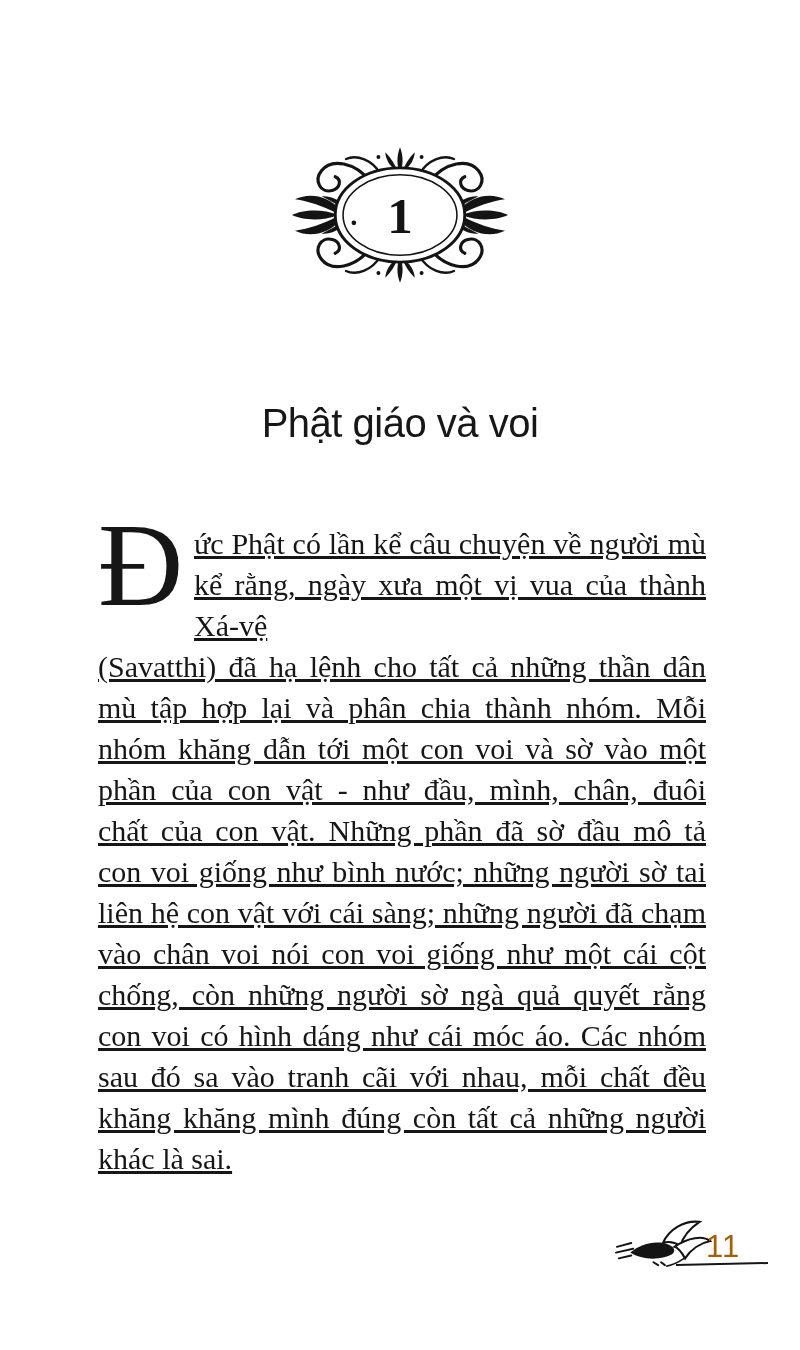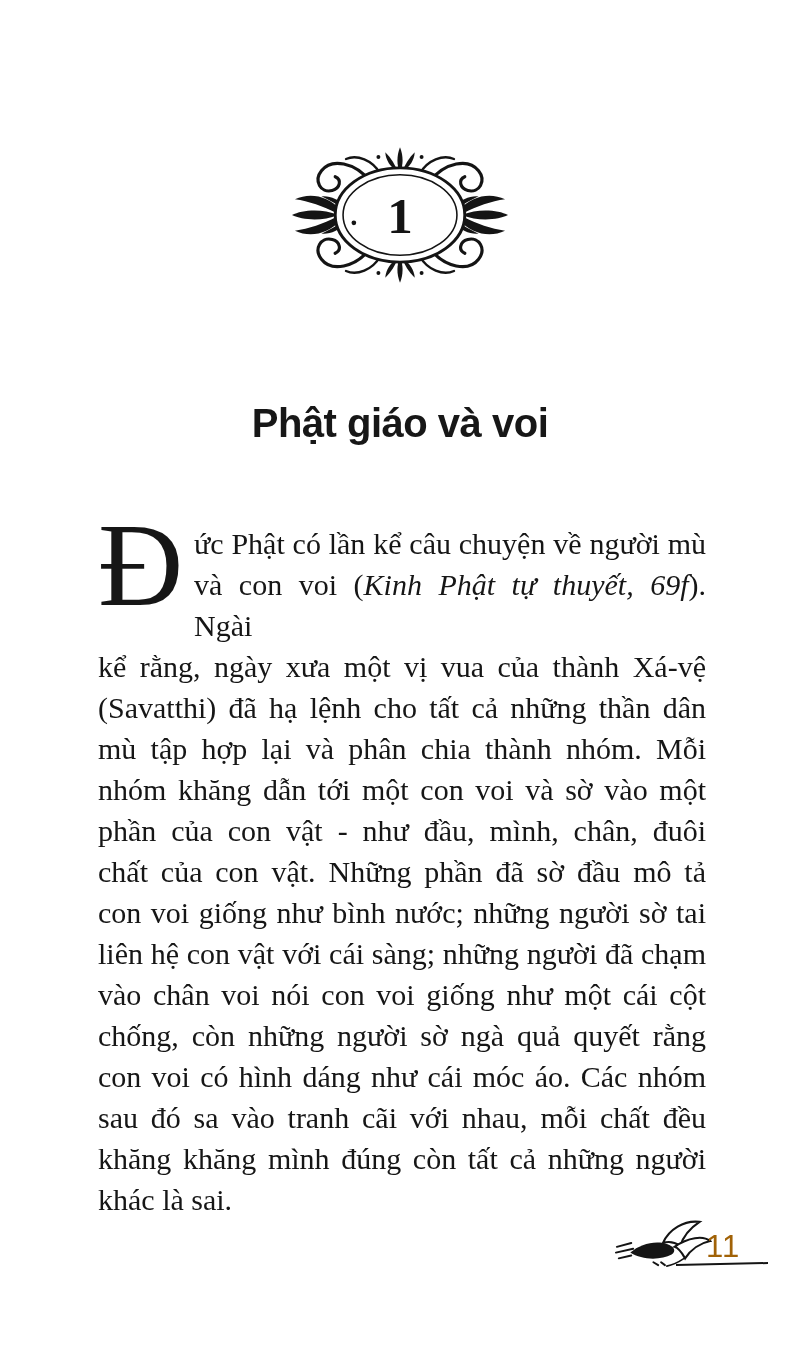--- a/index.html
+++ b/index.html
@@ -6,37 +6,37 @@
   .page {
     position:relative; width:800px; height:1350px;
     background:#ffffff; margin:0 auto; overflow:hidden;
     color:#161616;
   }
   .ornament { position:absolute; left:292px; top:146px; width:216px; height:138px; }
   .chapter-title {
     position:absolute; top:374px; left:0; width:800px;
     text-align:center;
     font-family:"Liberation Sans", sans-serif;
-    font-weight:bold; font-size:40px; letter-spacing:-0.5px;
+    font-weight:normal; font-size:40px; letter-spacing:-0.5px;
     color:#171717;
   }
   .body-paragraph {
     position:absolute; left:98px; top:523px; width:608px;
     font-family:"Liberation Serif", serif;
     font-size:30px; line-height:41px; color:#161616;
   }
   .dropcap {
     float:left;
     font-family:"Liberation Serif", serif;
     font-size:118px; line-height:80px;
     height:82px; width:86px;
     margin:3px 10px 0 0;
     overflow:visible;
   }
-  .line { text-align:justify; text-align-last:justify; text-justify:inter-word; }
+  .line { text-align:justify; text-align-last:justify; text-justify:inter-word;text-decoration:underline; }
   .line.last { text-align-last:left; }
   .italic { font-style:italic; }
   .footer { position:absolute; left:612px; top:1216px; width:170px; height:58px; }
   .bird { position:absolute; left:2px; top:2px; width:98px; height:50px; }
   .pagenum {
     position:absolute; left:94px; top:13px;
     font-family:"Liberation Sans", sans-serif;
     font-size:31px; letter-spacing:1px; color:#a16207;
   }
   .footer-line {
@@ -81,21 +81,20 @@
     <ellipse cx="110" cy="70" rx="58" ry="41" fill="none" stroke="#141414" stroke-width="1.6"></ellipse>
     <circle cx="63" cy="78" r="2.4" fill="#141414"></circle>
     <text x="110" y="88" text-anchor="middle" font-family="Liberation Serif, serif" font-weight="bold" font-size="52" fill="#141414">1</text>
   </svg>
 
   <h1 class="chapter-title">Phật giáo và voi</h1>
 
   <div class="body-paragraph">
     <span class="dropcap">Đ</span>
   <div class="line"><span>ức Phật có lần kể câu chuyện về người mù</span></div>
-      <div class="line"><span>và con voi (</span><span class="italic">Kinh Phật tự thuyết, 69f</span><span>). Ngài</span></div>
       <div class="line"><span>kể rằng, ngày xưa một vị vua của thành Xá-vệ</span></div>
       <div class="line"><span>(Savatthi) đã hạ lệnh cho tất cả những thần dân</span></div>
       <div class="line"><span>mù tập hợp lại và phân chia thành nhóm. Mỗi</span></div>
       <div class="line"><span>nhóm khăng dẫn tới một con voi và sờ vào một</span></div>
       <div class="line"><span>phần của con vật - như đầu, mình, chân, đuôi</span></div>
       <div class="line"><span>chất của con vật. Những phần đã sờ đầu mô tả</span></div>
       <div class="line"><span>con voi giống như bình nước; những người sờ tai</span></div>
       <div class="line"><span>liên hệ con vật với cái sàng; những người đã chạm</span></div>
       <div class="line"><span>vào chân voi nói con voi giống như một cái cột</span></div>
       <div class="line"><span>chống, còn những người sờ ngà quả quyết rằng</span></div>

